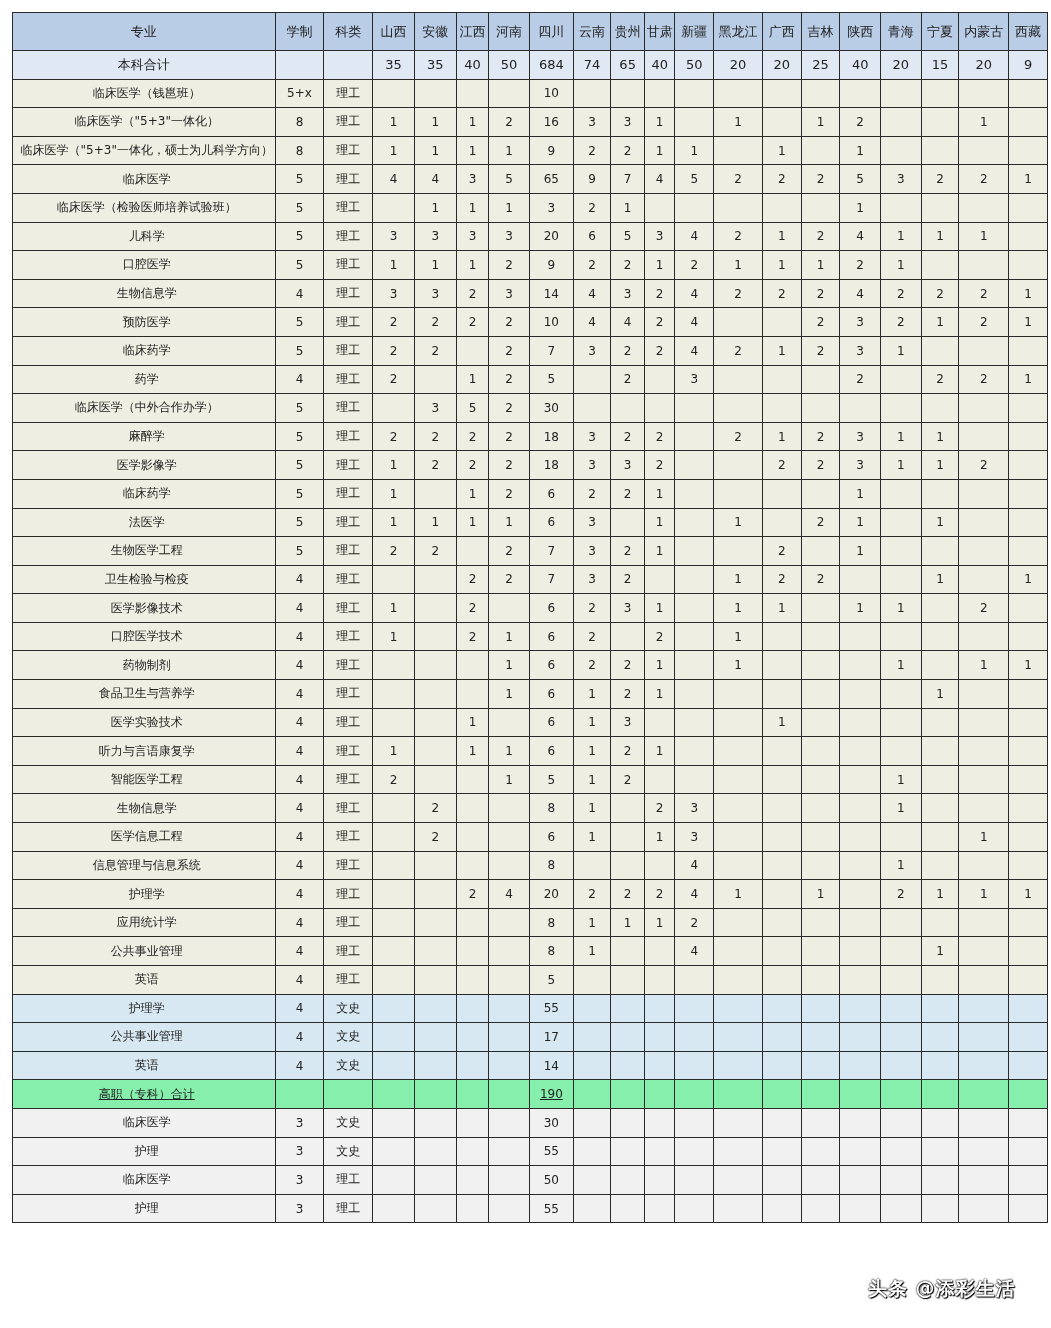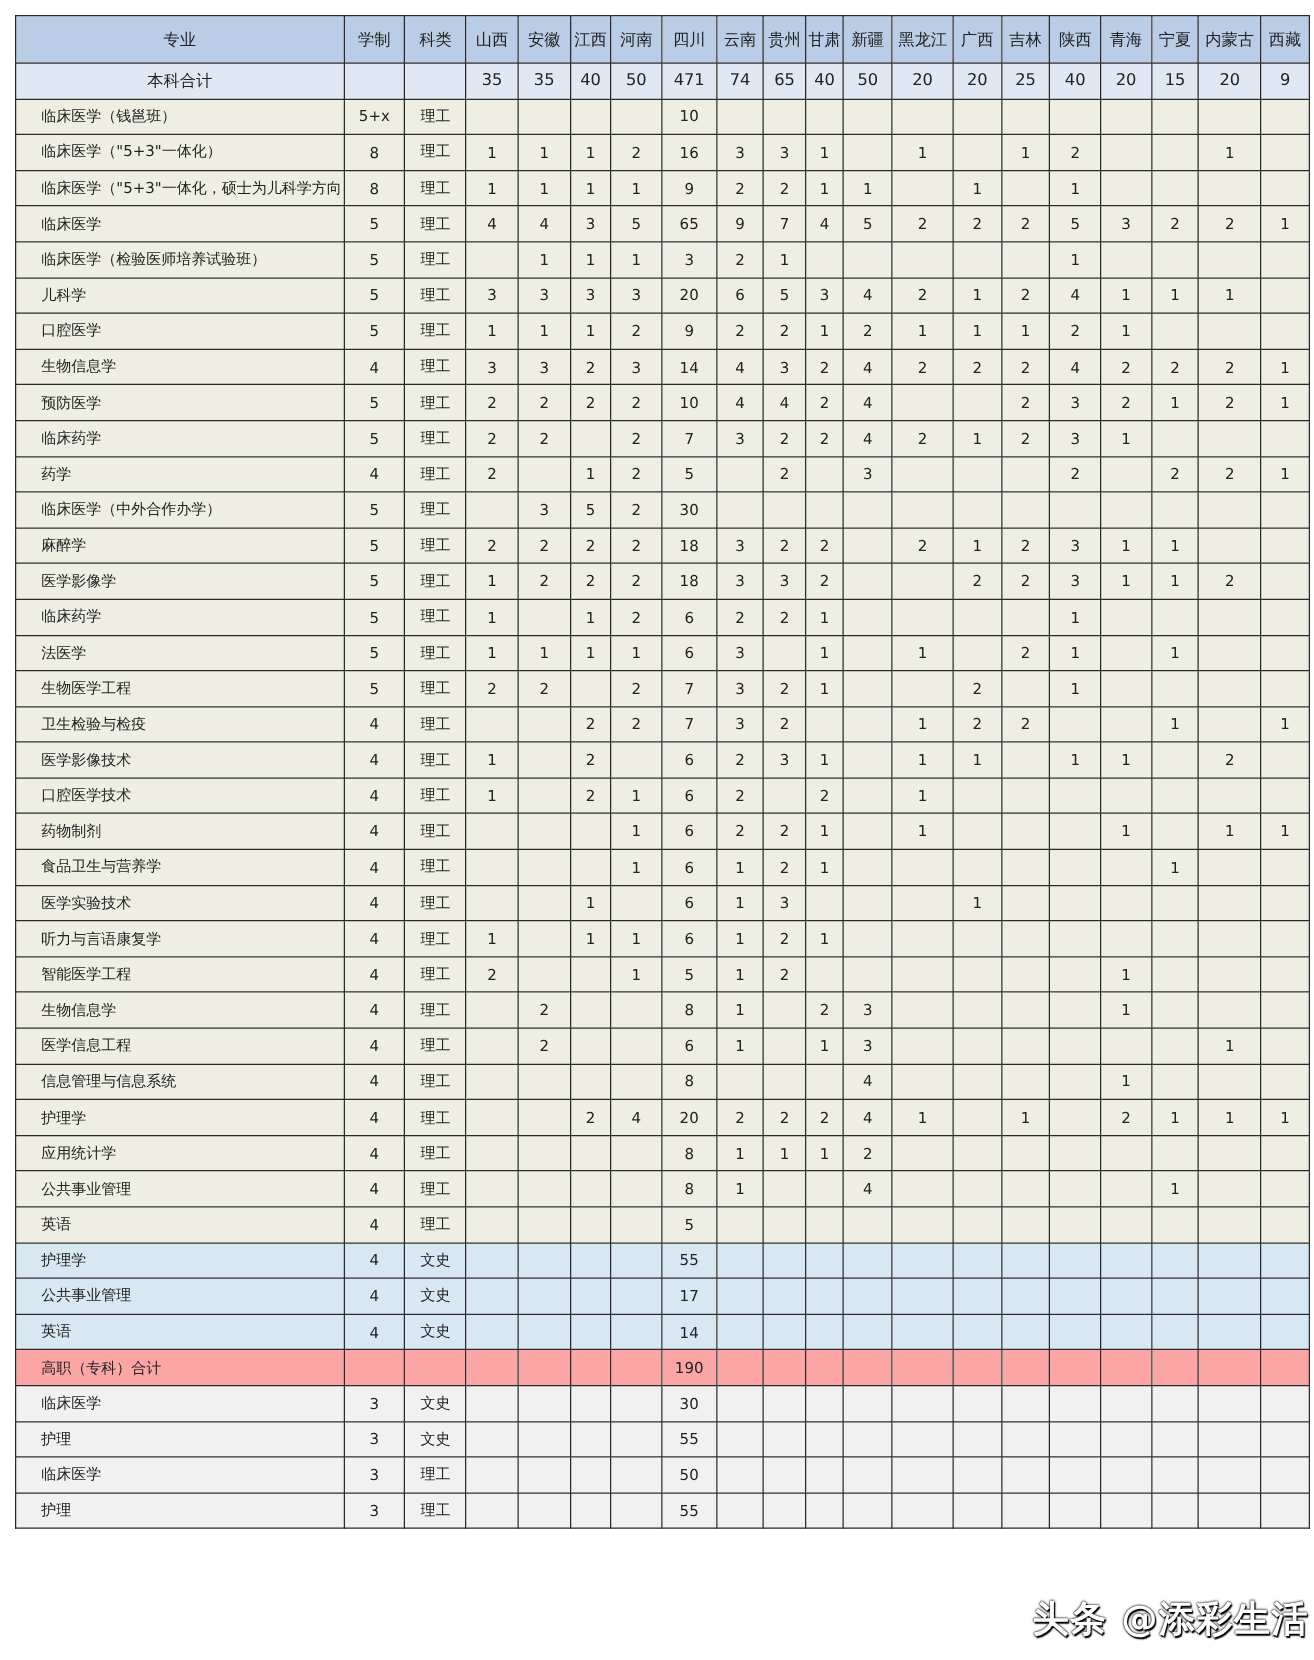--- a/index.html
+++ b/index.html
@@ -7,25 +7,25 @@
          font-family: "DejaVu Sans", "Liberation Sans", sans-serif; }
   table { position: absolute; left: 12px; top: 12px; border-collapse: collapse;
           table-layout: fixed; width: 1036px; }
   td, th { border: 1.5px solid #2a2a2a; font-size: 12px; color: #222;
            height: 27.6px; padding: 0; text-align: center; font-weight: normal;
            white-space: nowrap; overflow: hidden; }
   thead th { background: #b9cde6; height: 37px; font-size: 13px; }
   tr.total td { background: #dfe8f3; font-size: 13px; }
   tr.lg td { background: #eeeee2; }
   tr.ws td { background: #d8e8f2; }
-  tr.vtotal td { background: #fca5a5; }
+  tr.vtotal td { background: #86efac; text-decoration: underline; }
   tr.voc td { background: #f1f1f1; }
-  td.name { text-align: left; padding-left: 20px; }
+  td.name { text-align: center; padding-left: 6px; }
   tr.total td.name { text-align: center; padding-left: 0; margin-top: 16px; }
-  .watermark { position: absolute; left: 826px; top: 1276px; font-size: 29px;
+  .watermark { position: absolute; left: 868px; top: 1276px; font-size: 19px;
                color: #fff; font-weight: bold; letter-spacing: 1px;
                text-shadow: 0 0 2px #000, 0 0 1px #000, 1px 1px 1px #000; }
 </style>
 </head>
 <body>
 
 <table>
   <colgroup>
     <col style="width:258px">
       <col style="width:48px">
@@ -74,21 +74,21 @@
   </thead>
   <tbody id="tbody">
       <tr class="total">
         <td class="name">本科合计</td>
         <td></td>
         <td></td>
         <td>35</td>
         <td>35</td>
         <td>40</td>
         <td>50</td>
-        <td>471</td>
+        <td>684</td>
         <td>74</td>
         <td>65</td>
         <td>40</td>
         <td>50</td>
         <td>20</td>
         <td>20</td>
         <td>25</td>
         <td>40</td>
         <td>20</td>
         <td>15</td>

